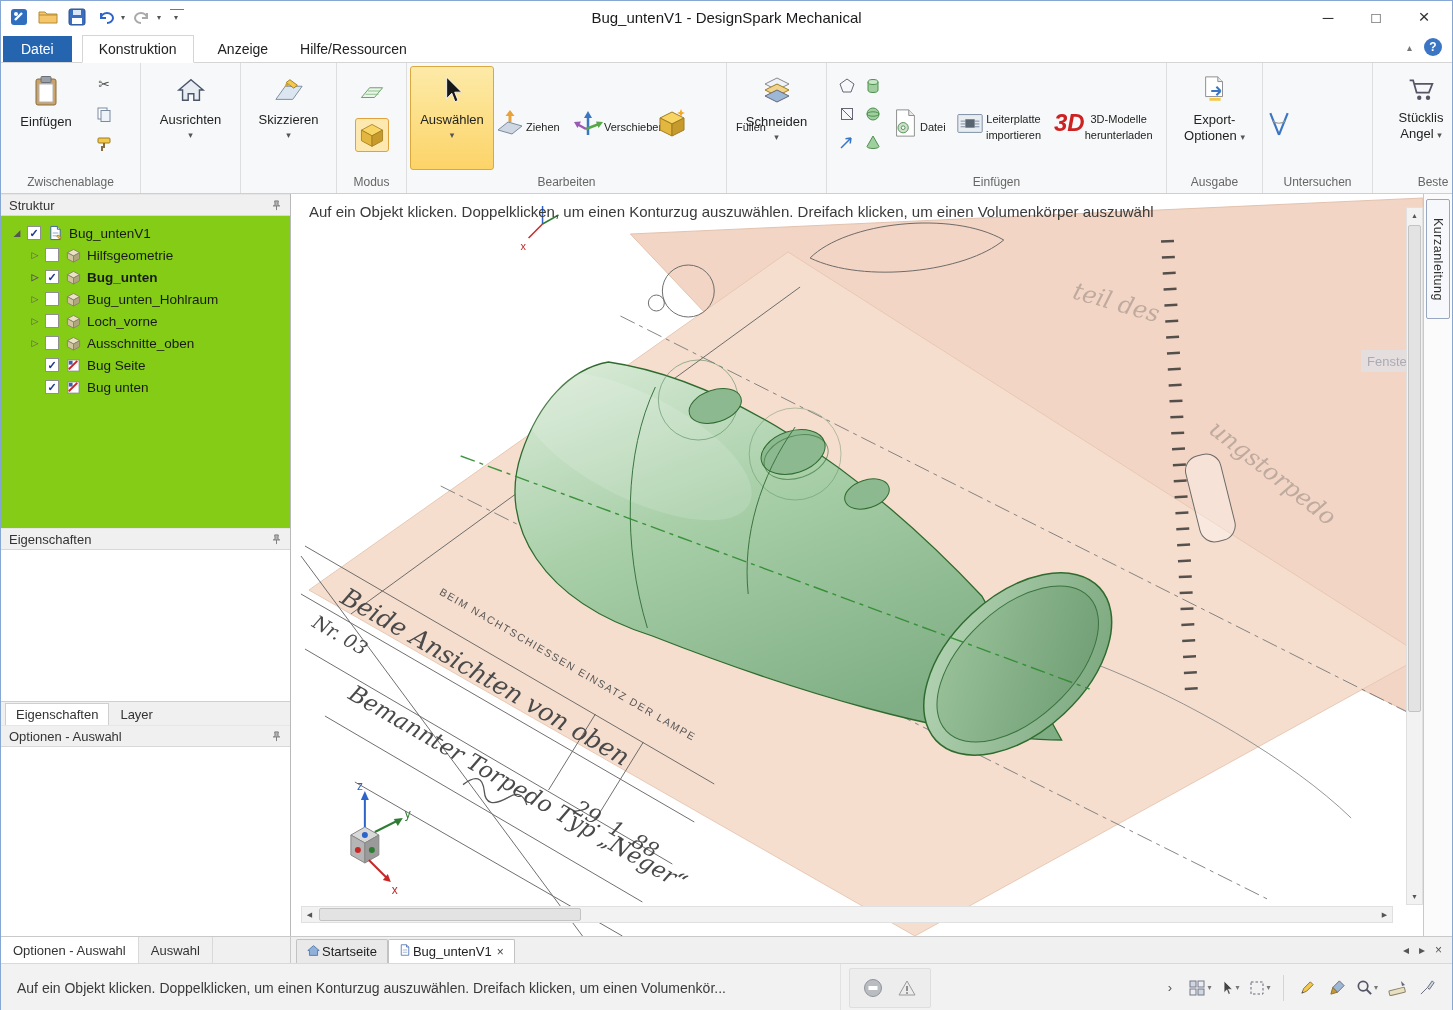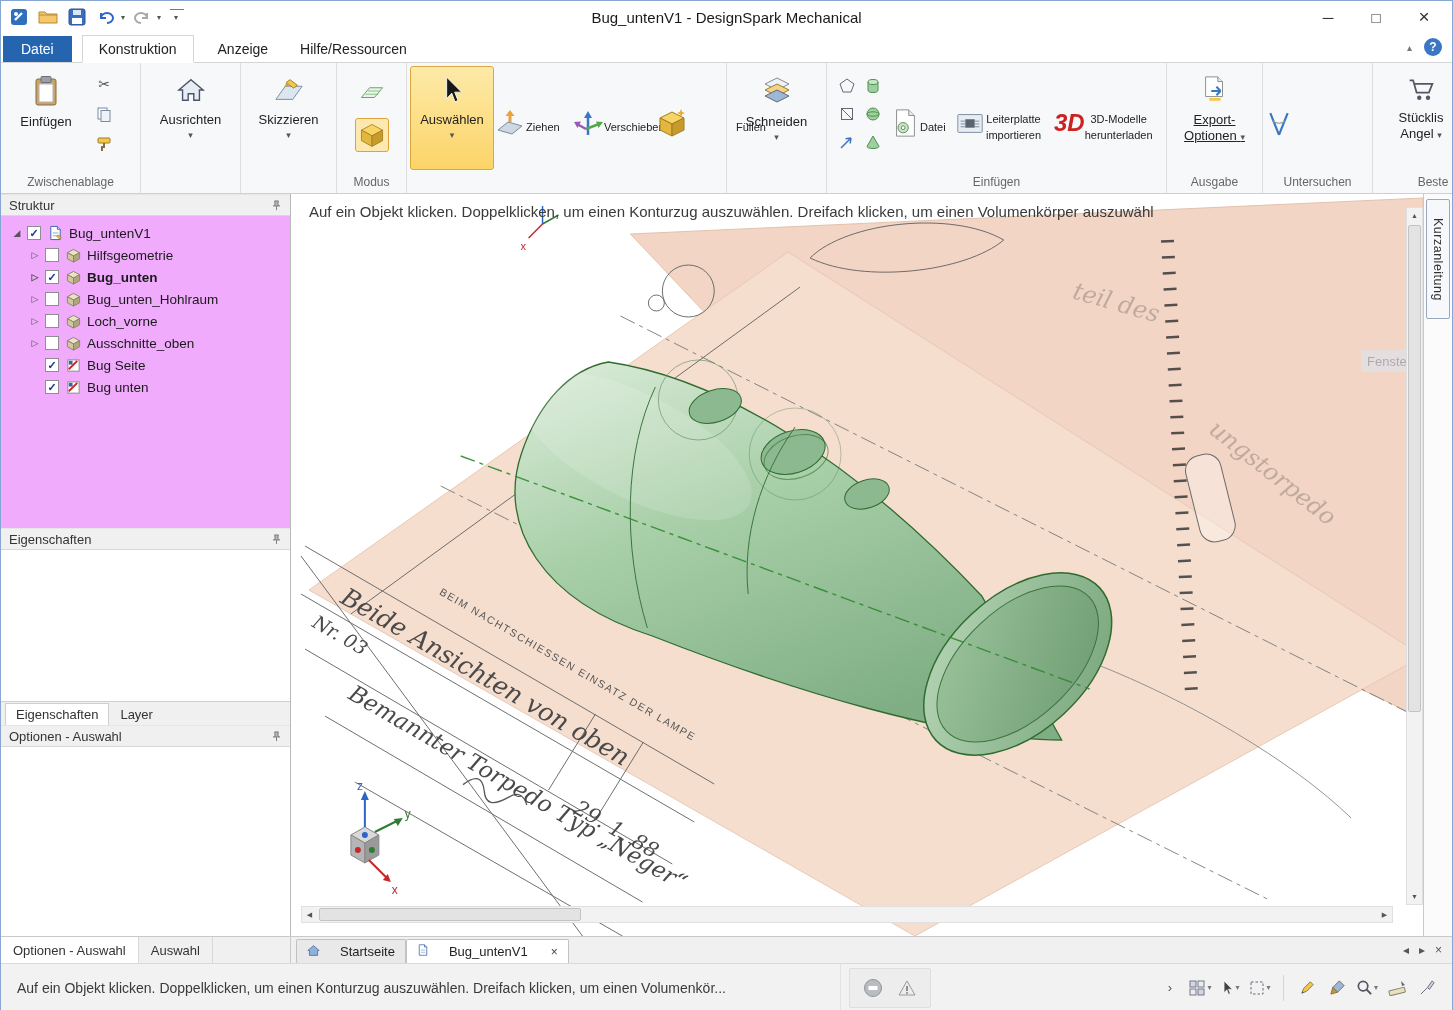--- a/index.html
+++ b/index.html
@@ -42,21 +42,21 @@
   .modebtn { width:34px; height:34px; display:flex; align-items:center; justify-content:center; border:1px solid transparent; border-radius:3px; }
   .modebtn.selected { border-color:#e0a23c; background:#fde9b0; }
   .shapegrid { display:grid; grid-template-columns:26px 26px; grid-auto-rows:28px; padding:6px 4px 0; }
   .shapecell { display:flex; align-items:center; justify-content:center; }
   .threed-logo { font-size:24px; font-weight:bold; font-style:italic; color:#cc2222; line-height:34px; }
 
   
   .content { flex:0 0 742px; display:flex; min-height:0; }
 
   
-  .leftpanel { flex:0 0 290px; border-right:1px solid #b9b9b9; display:flex; flex-direction:column; background:#f0abfc; }
+  .leftpanel { flex:0 0 290px; border-right:1px solid #b9b9b9; display:flex; flex-direction:column; background:#84cc16; }
   .phead { flex:0 0 22px; background:#f0f0f0; border-top:1px solid #e6e6e6; border-bottom:1px solid #d8d8d8; display:flex; align-items:center; padding:0 8px; font-size:13px; color:#333; }
   .phead .pin { margin-left:auto; display:flex; }
   .tree { flex:0 0 312px; overflow:hidden; padding-top:6px; }
   .trow { height:22px; display:flex; align-items:center; font-size:13.5px; color:#1a1a1a; }
   .trow.bold { font-weight:bold; }
   .indent-root { padding-left:8px; }
   .indent-child { padding-left:26px; }
   .exp { width:16px; text-align:center; color:#555; font-size:9px; flex:0 0 16px; }
   .cb { width:14px; height:14px; border:1px solid #8f8f8f; background:#fff; margin:0 5px 0 2px; display:flex; align-items:center; justify-content:center; font-size:11px; font-weight:bold; color:#1f3a8f; flex:0 0 14px; }
   .ticon { width:18px; height:16px; margin-right:5px; display:flex; align-items:center; justify-content:center; flex:0 0 18px; }
@@ -84,21 +84,21 @@
   .quickguide { flex:0 0 29px; border-left:1px solid #c9c9c9; background:#fbfbfb; position:relative; }
   .side-tab { position:absolute; top:5px; left:2px; width:24px; height:120px; border:1px solid #9aa7c0; border-radius:2px; background:#f6f8fb; display:flex; align-items:center; justify-content:center; }
   .vtext { writing-mode:vertical-rl; font-size:12.5px; color:#333; letter-spacing:0.5px; }
 
   
   .docrow { flex:0 0 27px; display:flex; background:#f0f0f0; border-top:1px solid #c9c9c9; align-items:stretch; }
   .panel-tabs { flex:0 0 290px; display:flex; border-right:1px solid #c9c9c9; }
   .ptab { padding:0 12px; font-size:13px; color:#333; border-right:1px solid #d9d9d9; display:flex; align-items:center; }
   .ptab.active { background:#fff; }
   .doc-tabs { display:flex; margin-left:5px; }
-  .dtab { display:flex; align-items:center; gap:20px; padding:0 10px; font-size:13px; border:1px solid #c2c2c2; border-bottom:none; margin-top:2px; background:#e9e9e9; border-radius:2px 2px 0 0; }
+  .dtab { display:flex; align-items:center; gap:2px; padding:0 10px; font-size:13px; border:1px solid #c2c2c2; border-bottom:none; margin-top:2px; background:#e9e9e9; border-radius:2px 2px 0 0; }
   .dtab.active { background:#fff; }
   .dclose { color:#444; font-size:12px; margin-left:3px; }
   .tabnav { margin-left:auto; display:flex; align-items:center; gap:10px; padding-right:10px; color:#555; font-size:12px; }
 
   
   .statusbar { flex:0 0 48px; background:#f2f2f2; border-top:1px solid #d9d9d9; display:flex; align-items:center; }
   .status-msg { flex:0 0 840px; padding:0 16px; font-size:14px; color:#3a3a3a; white-space:nowrap; overflow:hidden; height:100%; display:flex; align-items:center; border-right:1px solid #e2e2e2; }
   .alertbox { display:flex; align-items:center; gap:8px; border:1px solid #dedede; background:#ededed; padding:4px 10px; border-radius:2px; margin-left:8px; }
   .status-spacer { flex:1; }
   .status-tools { display:flex; align-items:center; gap:4px; padding-right:12px; }
@@ -297,20 +297,21 @@
             <svg class="svgicon" width="32" height="32" viewBox="0 0 32 32">
                 <polygon points="16,5 28,11 16,17 4,11" fill="#f7d463" stroke="#a07d20"></polygon>
                 <polygon points="4,11 16,17 16,29 4,23" fill="#e3b73f" stroke="#a07d20"></polygon>
                 <polygon points="28,11 16,17 16,29 28,23" fill="#c79a2c" stroke="#a07d20"></polygon>
                 <path d="M25 2 L26.2 5 L29 6 L26.2 7 L25 10 L23.8 7 L21 6 L23.8 5 Z" fill="#f5a623"></path>
               </svg>
           </span>
           <span class="blabel">Füllen</span>
         </div>
       </div>
+      <div class="rgroup-label">Bearbeiten</div>
     </div>
 
     <div class="rgroup" style="width:100px;">
       <div class="rgroup-body" style="justify-content:center; width:100%;">
         <div class="bigbtn">
           <span>
             <svg class="svgicon" width="32" height="32" viewBox="0 0 32 32">
                 <path d="M4 9 L16 3 L28 9 L16 15 Z" fill="#eef3f9" stroke="#888"></path>
                 <path d="M4 15 L16 9 L28 15 L16 21 Z" fill="#f2d38a" stroke="#a07d20"></path>
                 <path d="M4 21 L16 15 L28 21 L16 27 Z" fill="#9db8d6" stroke="#667"></path>
@@ -384,21 +385,21 @@
         <div class="medbtn" style="width:104px;">
           <span class="threed-logo">3D</span>
           <span class="blabel"><span>3D-Modelle</span><br><span>herunterladen</span></span>
         </div>
       </div>
       <div class="rgroup-label">Einfügen</div>
     </div>
 
     <div class="rgroup" style="width:96px;">
       <div class="rgroup-body" style="justify-content:center; width:100%;">
-        <div class="bigbtn" style="width:92px;text-decoration:underline;">
+        <div class="bigbtn" style="width:92px;">
           <span>
             <svg class="svgicon" width="32" height="30" viewBox="0 0 32 32">
                 <path d="M6 2 h13 l5 5 v16 h-18 z" fill="#fff" stroke="#8a8a8a"></path>
                 <path d="M19 2 v5 h5" fill="#e8e8e8" stroke="#8a8a8a"></path>
                 <path d="M10 26 h12" stroke="#f2c94c" stroke-width="3"></path>
                 <path d="M12 17 L22 17 M22 17 L17.5 12.5 M22 17 L17.5 21.5" stroke="#3b76c4" stroke-width="2.2" fill="none"></path>
               </svg>
           </span>
           <span class="blabel"><span>Export-</span><br><span>Optionen</span> <span class="bcaret">▾</span></span>
         </div>

